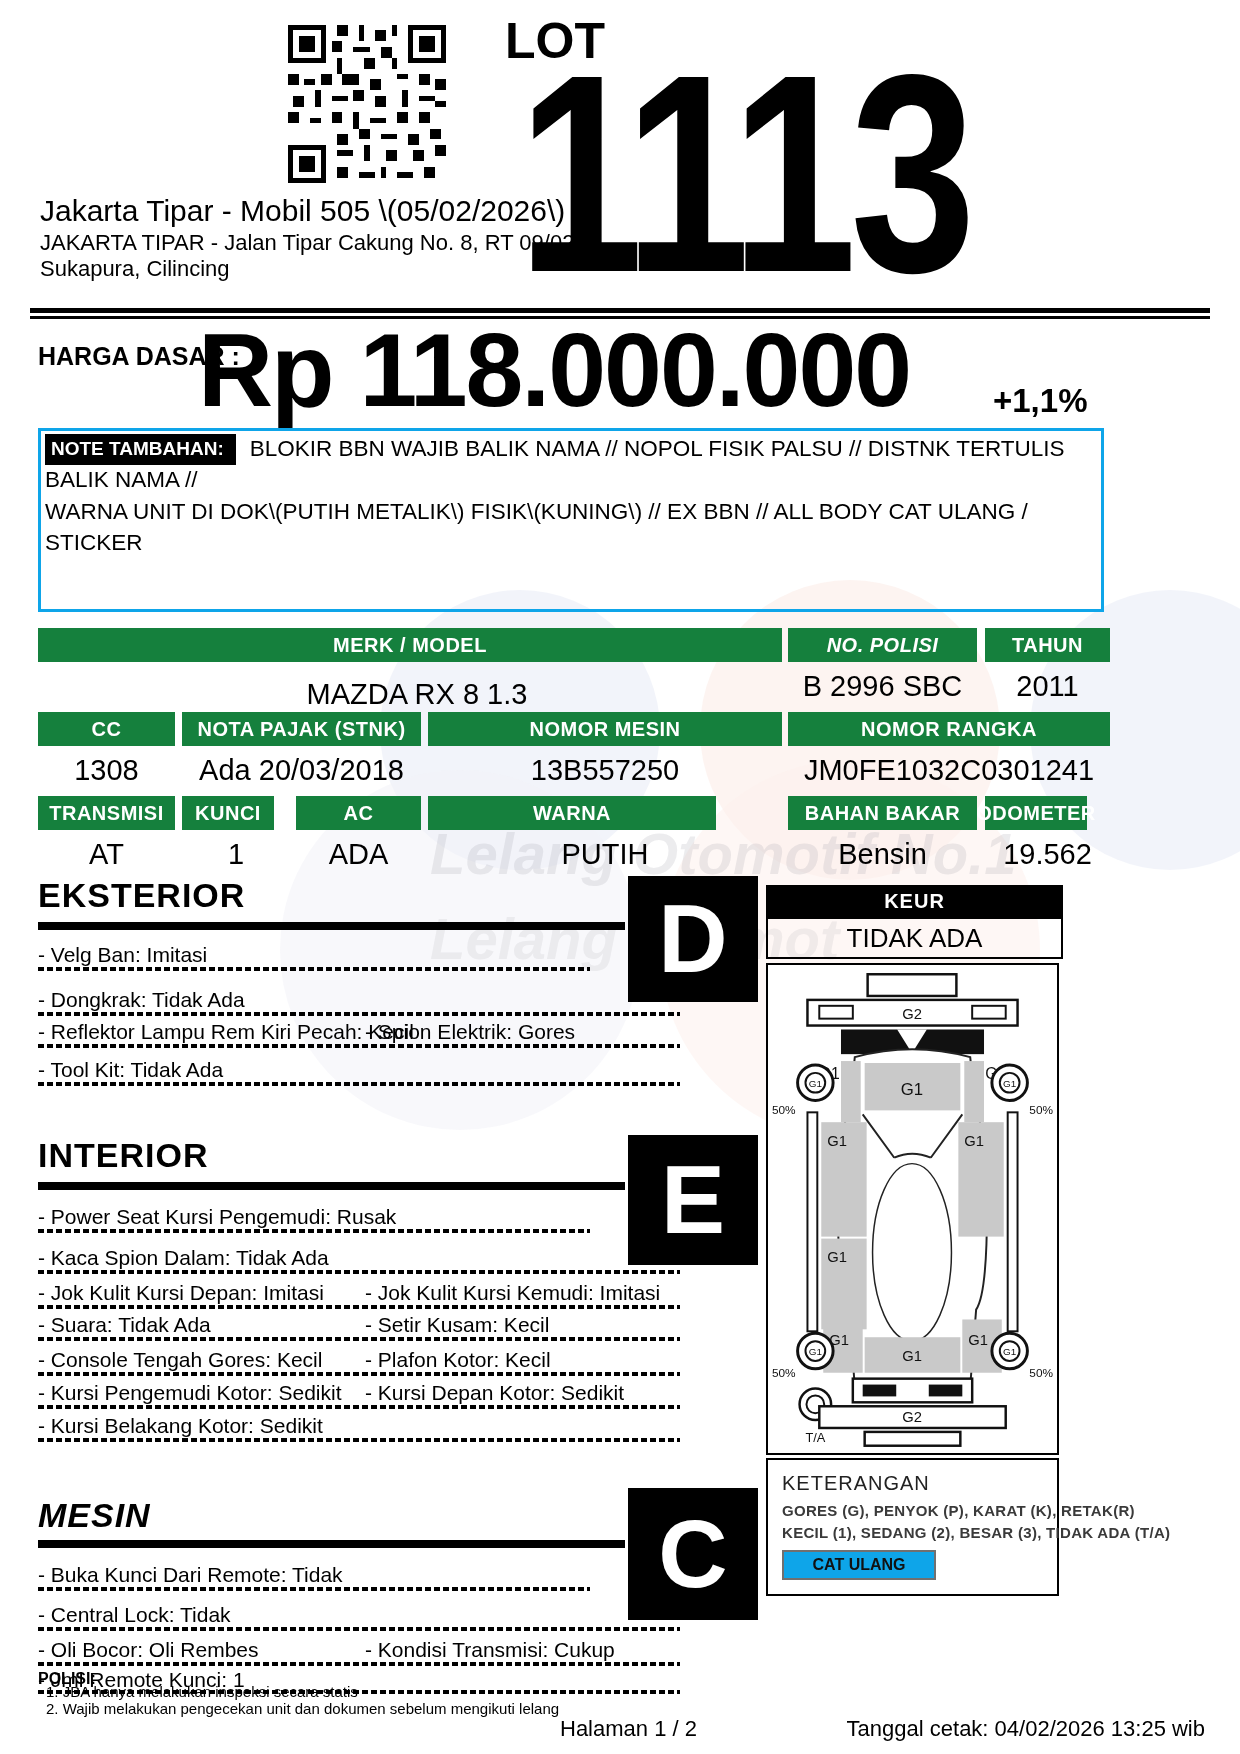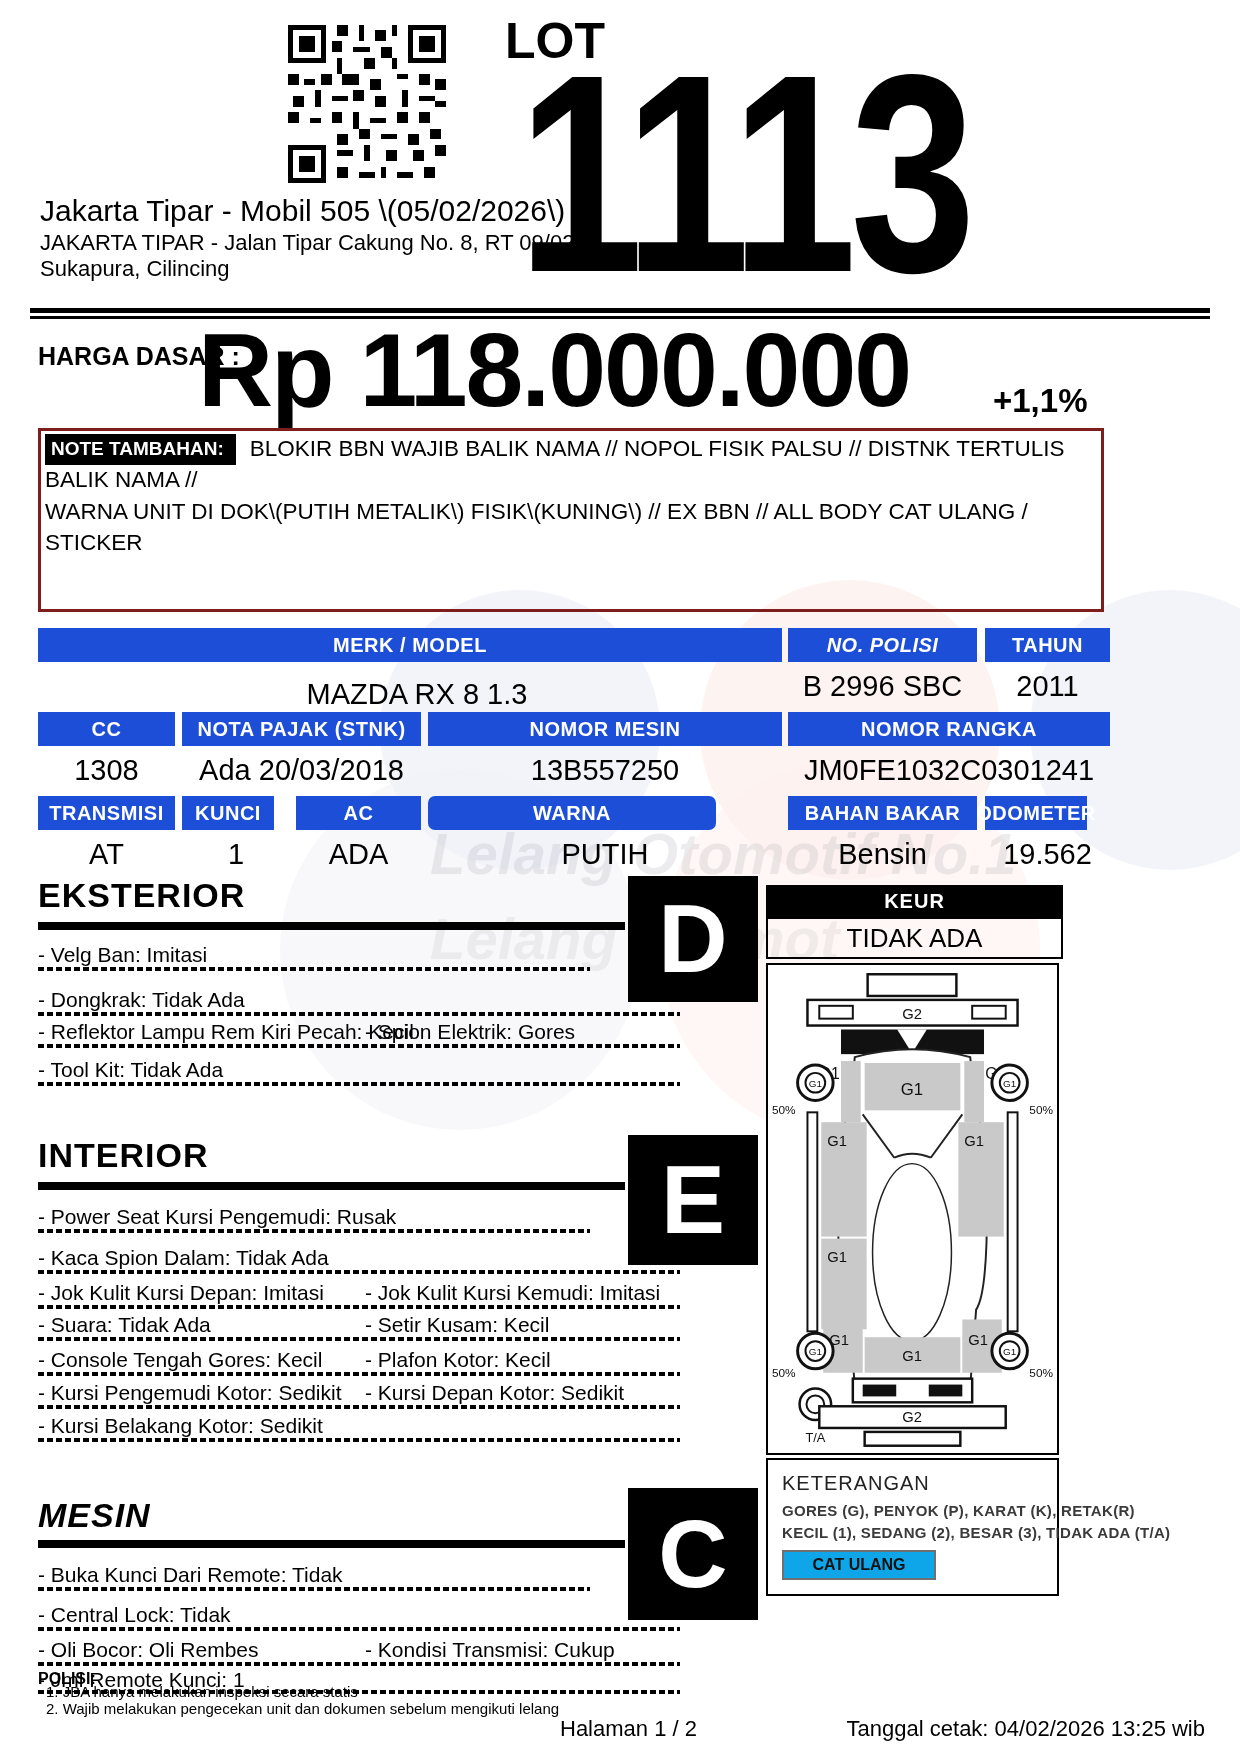--- a/index.html
+++ b/index.html
@@ -15,26 +15,26 @@
   .lot-number{font-size:282px;font-weight:bold;line-height:.82;letter-spacing:-8px;
               transform:scaleX(.8);transform-origin:left top;white-space:nowrap;}
   .doc-title{font-size:30px;line-height:1.1;}
   .doc-addr{font-size:22px;line-height:1.18;}
   .dbl-rule{border-top:5px solid #000;border-bottom:3px solid #000;height:3px;}
   
   .price-label{font-size:25px;font-weight:bold;}
   .price-amount{font-size:104px;font-weight:bold;letter-spacing:-2px;line-height:1;white-space:nowrap;}
   .price-change{font-size:33px;font-weight:bold;}
   
-  .note-box{border:3px solid #7f1d1d;}
+  .note-box{border:3px solid #0ea5e9;}
   .note-chip{display:inline-block;background:#000;color:#fff;font-size:19px;font-weight:bold;
              padding:4px 12px 5px 6px;margin-right:14px;vertical-align:top;}
   .note-line{font-size:22.5px;line-height:1.35;}
   
-  .th{background:#1d4ed8;color:#fff;font-size:20px;font-weight:bold;display:flex;
+  .th{background:#15803d;color:#fff;font-size:20px;font-weight:bold;display:flex;
       align-items:center;justify-content:center;height:34px;letter-spacing:.5px;white-space:nowrap;}
   .td{font-size:29px;display:flex;align-items:center;justify-content:center;height:44px;white-space:nowrap;}
   
   .sec-title{font-size:34px;font-weight:bold;letter-spacing:1px;}
   .sec-rule{height:8px;background:#000;}
   .grade-box{background:#000;color:#fff;display:flex;align-items:center;justify-content:center;
              font-size:96px;font-weight:bold;}
   .row{position:absolute;left:38px;width:642px;height:30px;font-size:21px;}
   .row .r{position:absolute;left:327px;top:0;white-space:nowrap;}
   .row .l{position:absolute;left:0;top:0;white-space:nowrap;}
@@ -165,21 +165,21 @@
   <div class="abs th" style="left:428px;top:712px;width:354px;">NOMOR MESIN</div>
   <div class="abs th" style="left:788px;top:712px;width:322px;">NOMOR RANGKA</div>
   <div class="abs td" style="left:38px;top:748px;width:137px;">1308</div>
   <div class="abs td" style="left:182px;top:748px;width:239px;">Ada 20/03/2018</div>
   <div class="abs td" style="left:428px;top:748px;width:354px;">13B557250</div>
   <div class="abs td" style="left:788px;top:748px;width:322px;">JM0FE1032C0301241</div>
 
   <div class="abs th" style="left:38px;top:796px;width:137px;">TRANSMISI</div>
   <div class="abs th" style="left:182px;top:796px;width:92px;">KUNCI</div>
   <div class="abs th" style="left:296px;top:796px;width:125px;">AC</div>
-  <div class="abs th" style="left:428px;top:796px;width:288px;border-radius:7px;">WARNA</div>
+  <div class="abs th" style="left:428px;top:796px;width:288px;">WARNA</div>
   <div class="abs th" style="left:788px;top:796px;width:189px;">BAHAN BAKAR</div>
   <div class="abs th" style="left:985px;top:796px;width:102px;">ODOMETER</div>
   <div class="abs td" style="left:38px;top:832px;width:137px;">AT</div>
   <div class="abs td" style="left:182px;top:832px;width:108px;">1</div>
   <div class="abs td" style="left:296px;top:832px;width:125px;">ADA</div>
   <div class="abs td" style="left:428px;top:832px;width:354px;">PUTIH</div>
   <div class="abs td" style="left:788px;top:832px;width:189px;">Bensin</div>
   <div class="abs td" style="left:985px;top:832px;width:125px;">19.562</div>
 
   <div class="abs sec-title" style="left:38px;top:876px;">EKSTERIOR</div>

